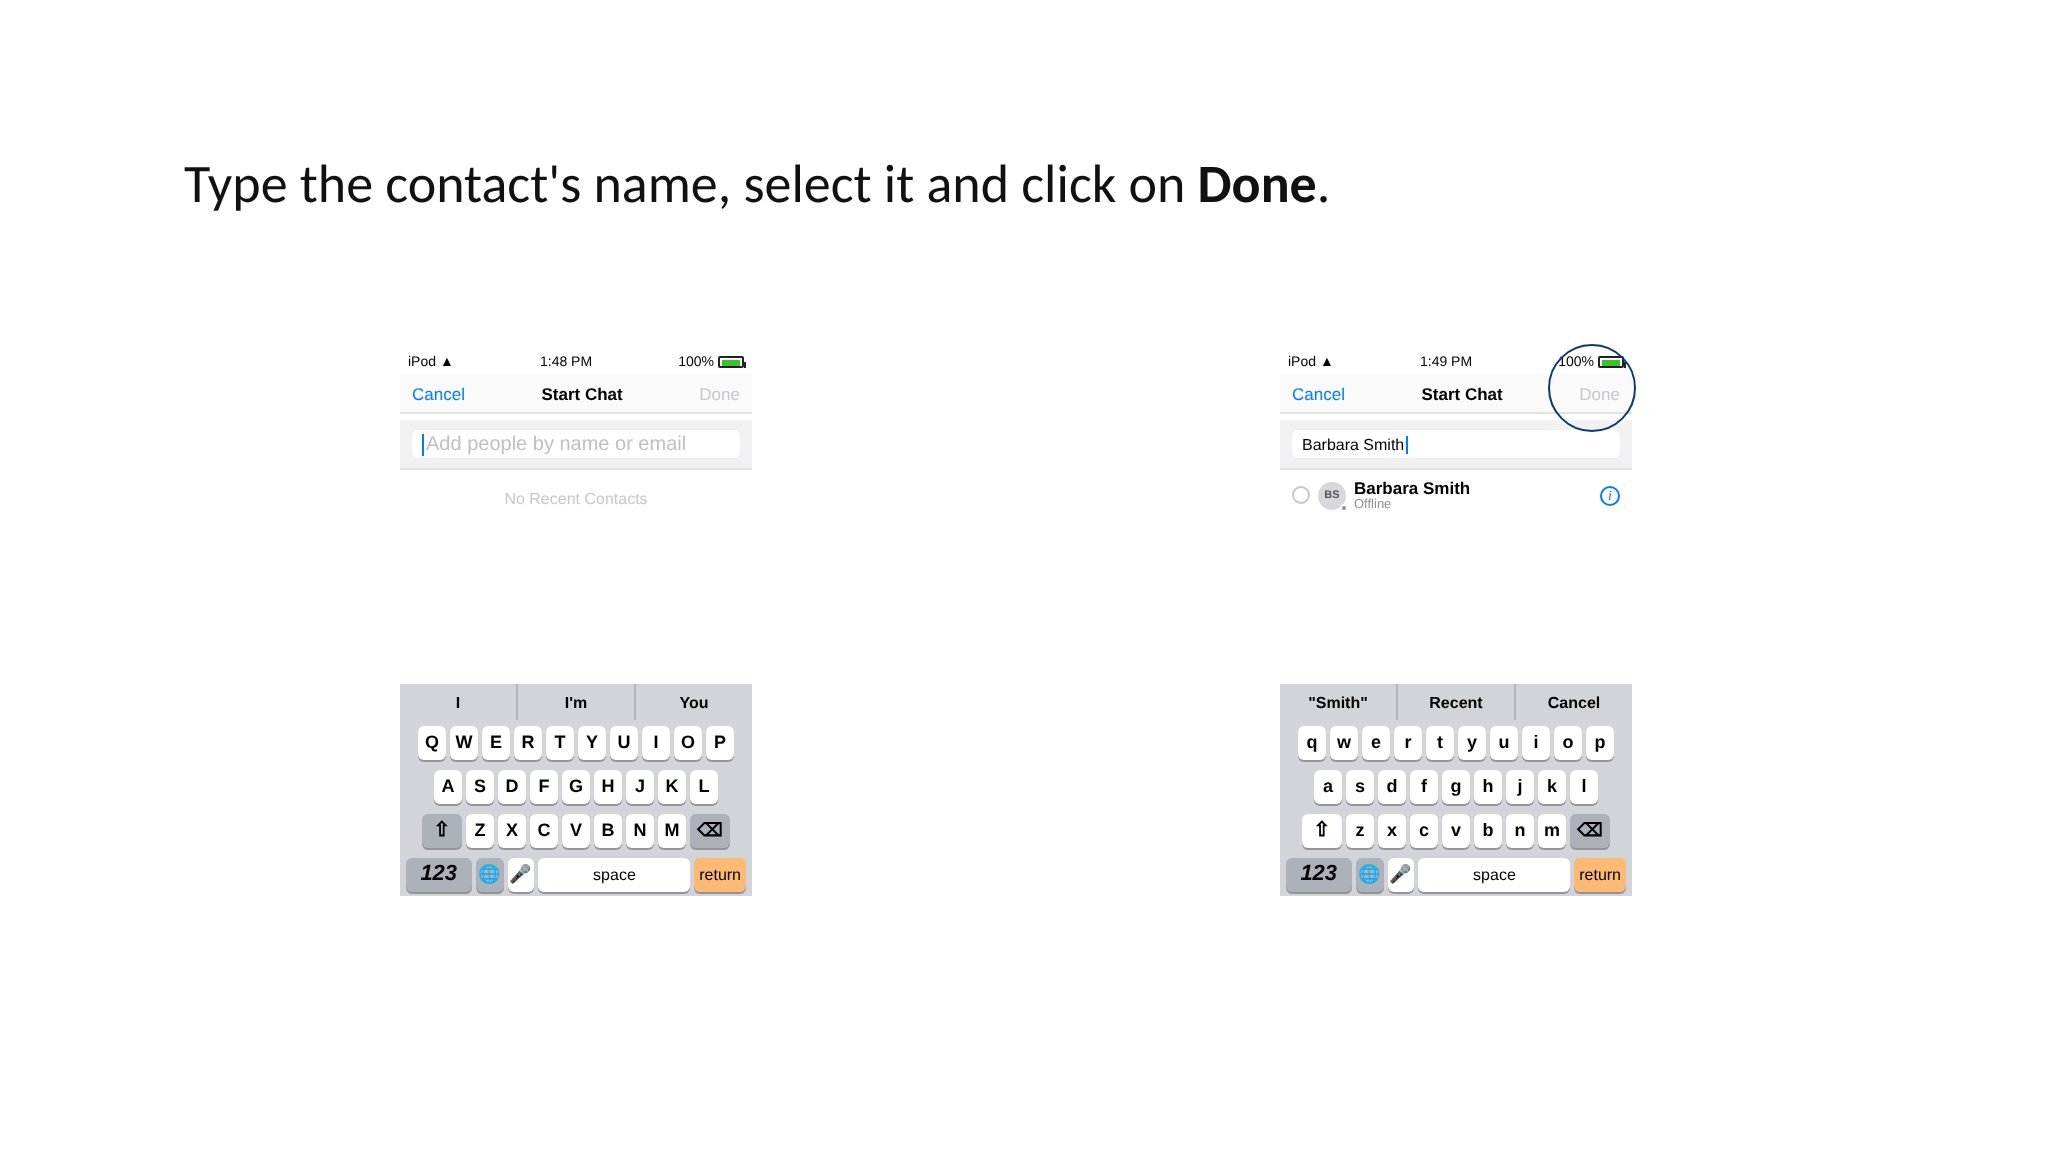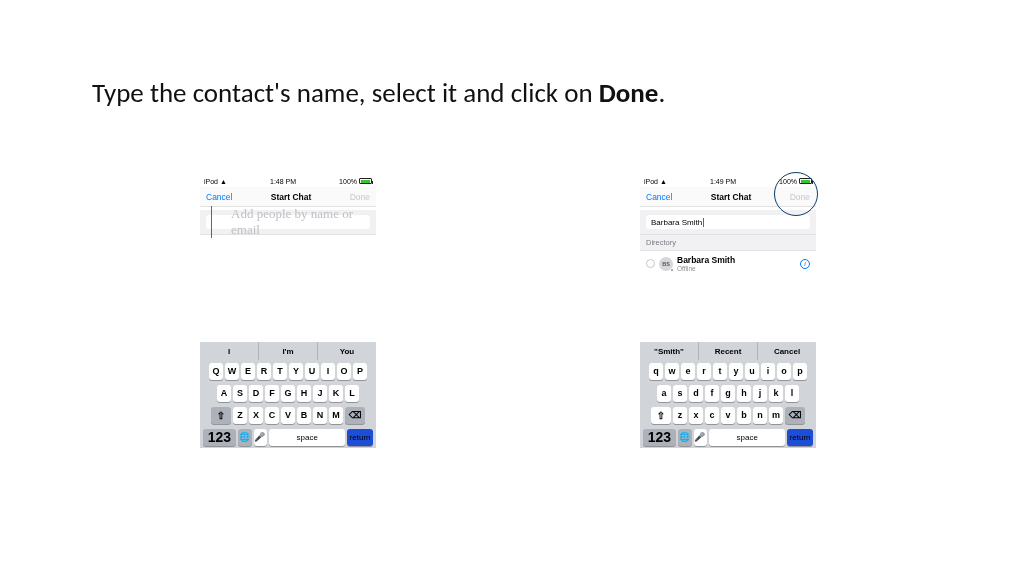--- a/index.html
+++ b/index.html
@@ -19,21 +19,21 @@
   .battery::after { content:""; position:absolute; right:-2px; top:1.5px; width:1px; height:3px; background:#222; }
   .battery .fill { position:absolute; left:0.5px; top:0.5px; bottom:0.5px; width: 85%; background:#3ac230; }
 
   .nav-bar { height: 20px; background:#fafafa; border-bottom: 0.5px solid #e2e2e2; display:flex; align-items:center; justify-content:space-between; padding: 0 6px; font-size: 8.5px; }
   .nav-cancel { color:#007aff; }
   .nav-title { color:#000; font-weight:600; }
   .nav-done { color:#c7c7cc; }
 
   .search-row { background:#f1f1f3; padding: 5px 6px; border-bottom:0.5px solid #e2e2e2; margin-top:3px;}
   .search-field { background:#fff; border-radius:3px; height:14px; display:flex; align-items:center; padding:0 5px; }
-  .search-placeholder { color:#bfbfc4; font-size:13px; border-left:1px solid #007aff; padding-left:19px;font-family:Liberation Serif, serif;}
+  .search-placeholder { color:#bfbfc4; font-size:10px; border-left:1px solid #007aff; padding-left:1px;}
   .search-value { color:#000; font-size:8px; }
   .cursor { border-right:1px solid #007aff; height:9px; display:inline-block; margin-left:1px;}
 
   .sect-header { background:#f1f1f3; color:#7b7b80; font-size:7.5px; padding:3px 6px; border-bottom:0.5px solid #e2e2e2; }
   .no-recent { text-align:center; color:#c7c7cc; font-size:8px; padding: 10px 0 4px;}
   .contact-row { display:flex; align-items:center; padding:4px 6px; gap:4px; }
   .radio { width:9px; height:9px; border:0.7px solid #c7c7cc; border-radius:50%; flex:0 0 9px;}
   .avatar { width:14px; height:14px; border-radius:50%; background:#d8d8dc; display:flex; align-items:center; justify-content:center; font-size:5.5px; color:#555; font-weight:600; position:relative;}
   .status-dot { position:absolute; bottom:-1px; right:-1px; width:4px; height:4px; border-radius:50%; background:#8e8e93; border:0.7px solid #fff;}
   .contact-name { font-size:8.5px; font-weight:700; color:#000;}
@@ -46,22 +46,22 @@
 
   .sugg { display:flex; height:18px; background:#d1d4d9; }
   .sugg div { flex:1; display:flex; align-items:center; justify-content:center; font-size:8px; color:#000; font-weight:600; border-right:0.5px solid #b0b3b8; }
   .sugg div:last-child { border-right:none;text-align:center; }
 
   .keyrow { display:flex; justify-content:center; gap:2px; padding:2.5px 3px; background:#d1d4d9; }
   .key { background:#fff; border-radius:3px; height:17px; width:14px; display:flex; align-items:center; justify-content:center; font-size:9px; font-weight:700; box-shadow:0 1px 0 rgba(0,0,0,.3); }
   .key.lower { font-weight:600; text-transform:lowercase; }
   .key.fn { background:#acb1ba; width:20px; }
   .key.space { width:88px; font-size:8px; font-weight:500; }
-  .key.ret { width:30px; font-size:8px; font-weight:500; background:#1d4ed8; }
-  .key.num { width:38px; font-size:14px; background:#acb1ba; }
+  .key.ret { width:30px; font-size:8px; font-weight:500; background:#fdba74; }
+  .key.num { width:38px; font-size:11px; background:#acb1ba;font-style:italic; }
   .shift-icon { font-size:10px; }
   .bksp { font-size:9px; }
 
   .circle-annot { position:absolute; width:44px; height:44px; border:1.5px solid #0b3b6b; border-radius:50%; }
   .circle-annot.pos { left: 774px; top: 172px; }
 </style>
 </head>
 <body>
 
 <p class="instruction">
@@ -85,20 +85,21 @@
   <div class="nav-bar">
     <span class="nav-cancel">Cancel</span>
     <span class="nav-title">Start Chat</span>
     <span class="nav-done">Done</span>
   </div>
   <div class="search-row">
     <div class="search-field">
       <span class="search-placeholder">Add people by name or email</span>
     </div>
   </div>
+  <div class="no-recent">No Recent Contacts</div>
 </div>
 
 <div class="phone right-top">
   <div class="status-bar">
     <span class="status-left">
       <span>iPod</span>
       <span class="wifi-icon">▲</span>
     </span>
     <span>1:49 PM</span>
     <span class="status-right">
@@ -112,21 +113,20 @@
     <span class="nav-cancel">Cancel</span>
     <span class="nav-title">Start Chat</span>
     <span class="nav-done">Done</span>
   </div>
   <div class="search-row">
     <div class="search-field">
       <span class="search-value">Barbara Smith</span>
         <span class="cursor"></span>
     </div>
   </div>
-  <div class="sect-header">Directory</div>
   <div class="contact-row">
     <span class="radio"></span>
     <span class="avatar">
       <span>BS</span>
       <span class="status-dot"></span>
     </span>
     <span>
       <div class="contact-name">Barbara Smith</div>
       <div class="contact-status">Offline</div>
     </span>

